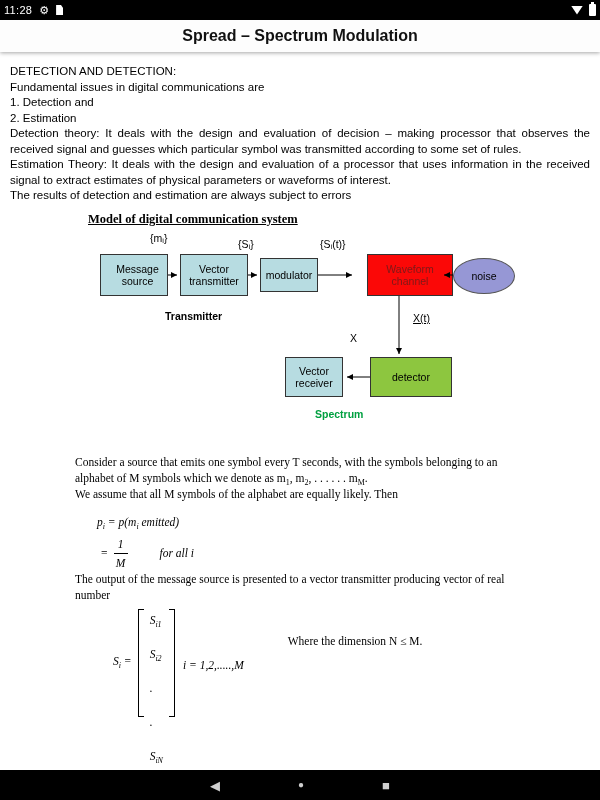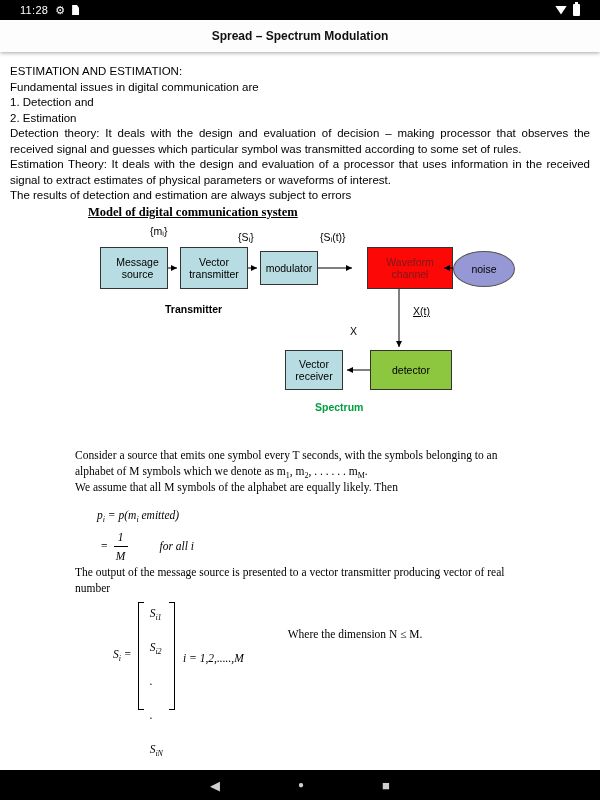--- a/index.html
+++ b/index.html
@@ -1,40 +1,40 @@
 <!DOCTYPE html>
 <html style="--box-blue: #b7dce1; --channel-red: #fb0807; --channel-text: #7c1a1a; --noise-fill: #9697d5; --detector-green: #8dc63f; --receiver-green: #00a040;"><head>
 <meta charset="utf-8">
 <style>
   html,body{margin:0;padding:0;}
   body{width:600px;height:800px;background:#fff;font-family:"Liberation Sans",sans-serif;color:#000;}
   .screen{position:relative;width:600px;height:800px;overflow:hidden;background:#fff;}
 
   
-  .status-bar{height:20px;background:#000;color:#fff;display:flex;align-items:center;justify-content:space-between;padding:0 20px;font-size:11px;}
+  .status-bar{height:20px;background:#000;color:#fff;display:flex;align-items:center;justify-content:space-between;padding:0 4px;font-size:11px;}
   .sb-left{display:flex;align-items:center;gap:7px;}
   .sb-right{display:flex;align-items:center;gap:6px;}
   .sb-time{font-size:11px;letter-spacing:.3px;}
   .gear{font-size:11px;line-height:1;}
   .file-ic{width:7px;height:10px;background:#fff;clip-path:polygon(0 0,70% 0,100% 30%,100% 100%,0 100%);}
   .wifi-ic{width:12px;height:9px;background:#fff;clip-path:polygon(0 0,100% 0,50% 100%);}
   .batt-ic{width:7px;height:12px;background:#fff;border-radius:1px;position:relative;}
   .batt-ic:before{content:"";position:absolute;top:-2px;left:2px;width:3px;height:2px;background:#fff;}
 
   
   .app-bar{height:32px;background:#fdfdfd;display:flex;align-items:center;justify-content:center;box-shadow:0 1px 4px rgba(0,0,0,.35);position:relative;z-index:2;}
-  .app-title{font-size:12px;font-weight:bold;color:#111;}
+  .app-title{font-size:16px;font-weight:bold;color:#111;}
 
   
   .content{position:relative;height:718px;overflow:hidden;padding:12px 10px 0 10px;box-sizing:border-box;background:#fff;}
   .para{font-size:11.5px;line-height:15.5px;text-align:justify;margin:0;}
   .para.nojust{text-align:left;}
 
   
-  .diagram{position:relative;height:222px;margin-top:1px;font-family:"Liberation Sans",sans-serif;}
+  .diagram{position:relative;height:222px;margin-top:8px;font-family:"Liberation Sans",sans-serif;}
   .dg-title{position:absolute;left:78px;top:0;font-family:"Liberation Serif",serif;font-weight:bold;font-size:12.5px;text-decoration:underline;}
   .dg-label{position:absolute;font-size:10.5px;}
   .dbox{position:absolute;border:1px solid #333;display:flex;align-items:center;justify-content:center;text-align:center;font-size:10.5px;line-height:12px;box-sizing:border-box;padding:1px;}
   .blue{background:var(--box-blue,#b7dce1);}
   .red{background:var(--channel-red,#fb0807);color:var(--channel-text,#7c1a1a);}
   .green{background:var(--detector-green,#8dc63f);}
   .ellipse{position:absolute;border:1px solid #555;border-radius:50%;background:var(--noise-fill,#9697d5);display:flex;align-items:center;justify-content:center;font-size:10.5px;}
   .bold{font-weight:bold;}
   .uline{text-decoration:underline;}
   .recv{color:var(--receiver-green,#00a040);font-weight:bold;}
@@ -82,22 +82,22 @@
       <span class="batt-ic"></span>
     </div>
   </div>
 
   <div class="app-bar">
     <span class="app-title">Spread – Spectrum Modulation</span>
   </div>
 
   <div class="content">
 
-    <p class="para nojust">ESTIMATION AND ESTIMATION:</p>
-    <p class="para nojust">Fundamental issues in digital communication are</p>
+    <p class="para nojust">DETECTION AND DETECTION:</p>
+    <p class="para nojust">Fundamental issues in digital communications are</p>
     <p class="para nojust">1. Detection and</p>
     <p class="para nojust">2. Estimation</p>
     <p class="para">Detection theory: It deals with the design and evaluation of decision – making processor that observes the received signal and guesses which particular symbol was transmitted according to some set of rules.</p>
     <p class="para">Estimation Theory: It deals with the design and evaluation of a processor that uses information in the received signal to extract estimates of physical parameters or waveforms of interest.</p>
     <p class="para nojust">The results of detection and estimation are always subject to errors</p>
 
     <div class="diagram">
       <div class="dg-title">Model of digital communication system</div>
 
       <div class="dg-label" style="left:140px;top:20px;">{mᵢ}</div>

